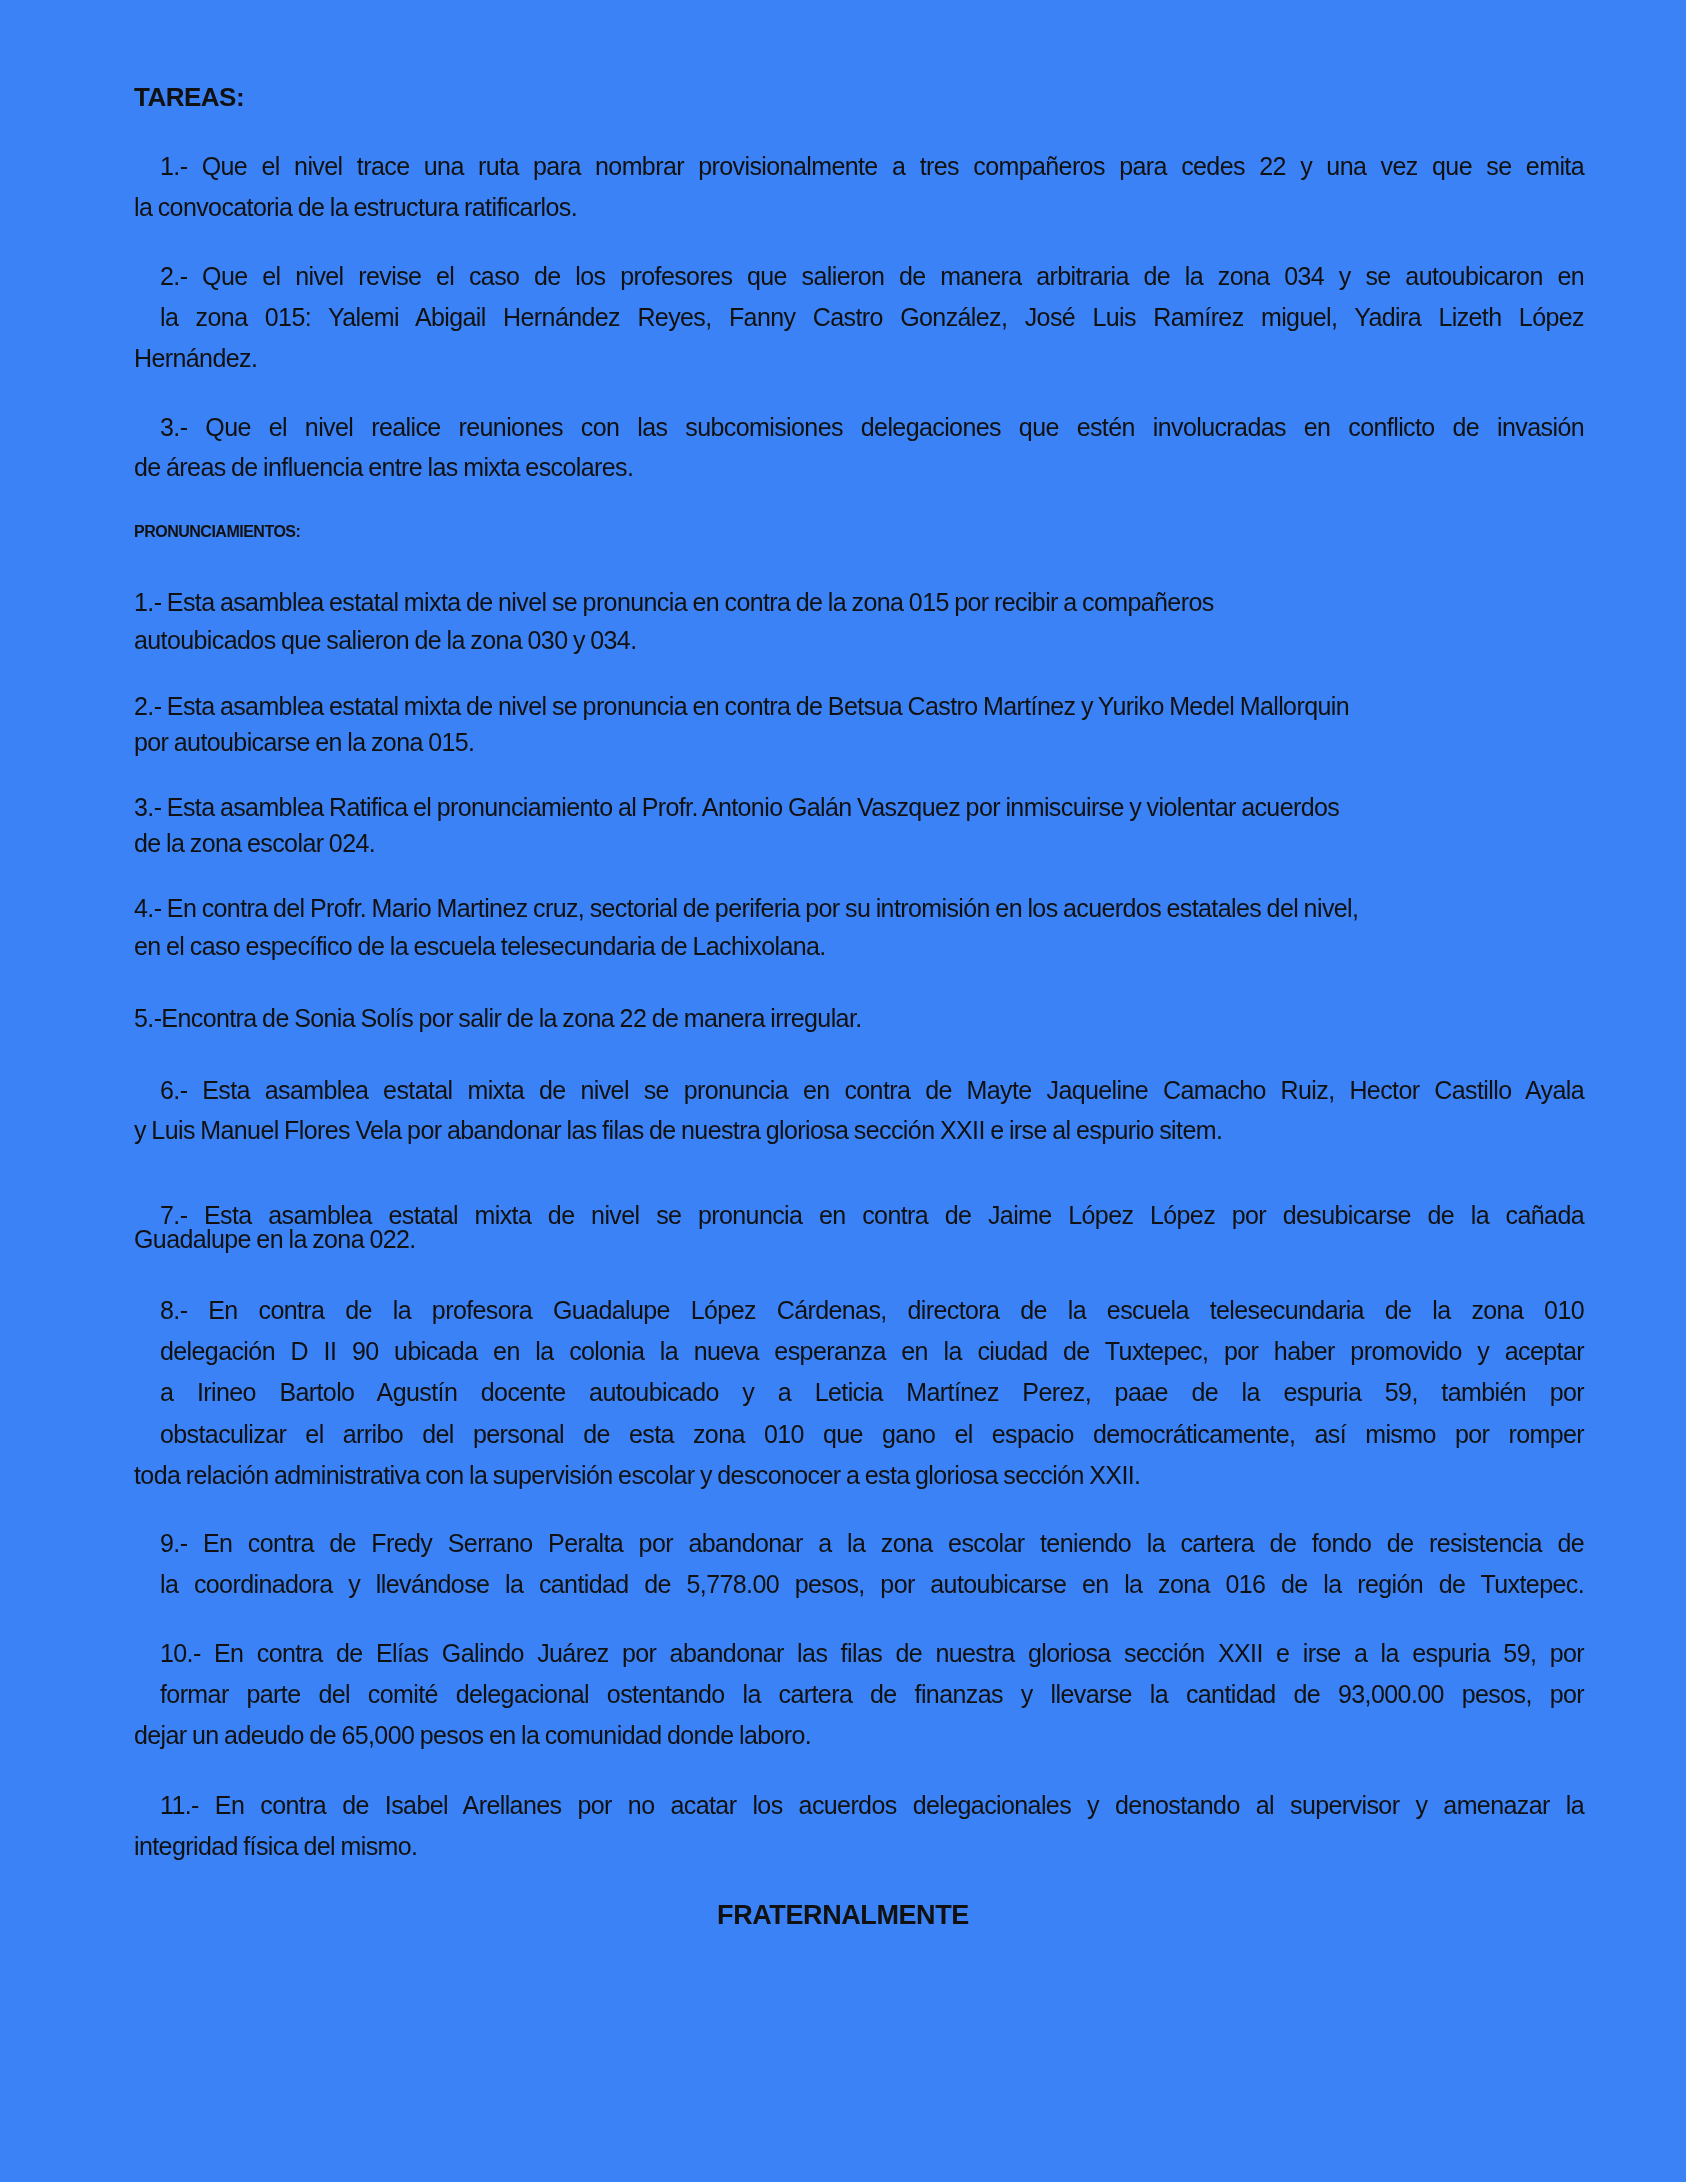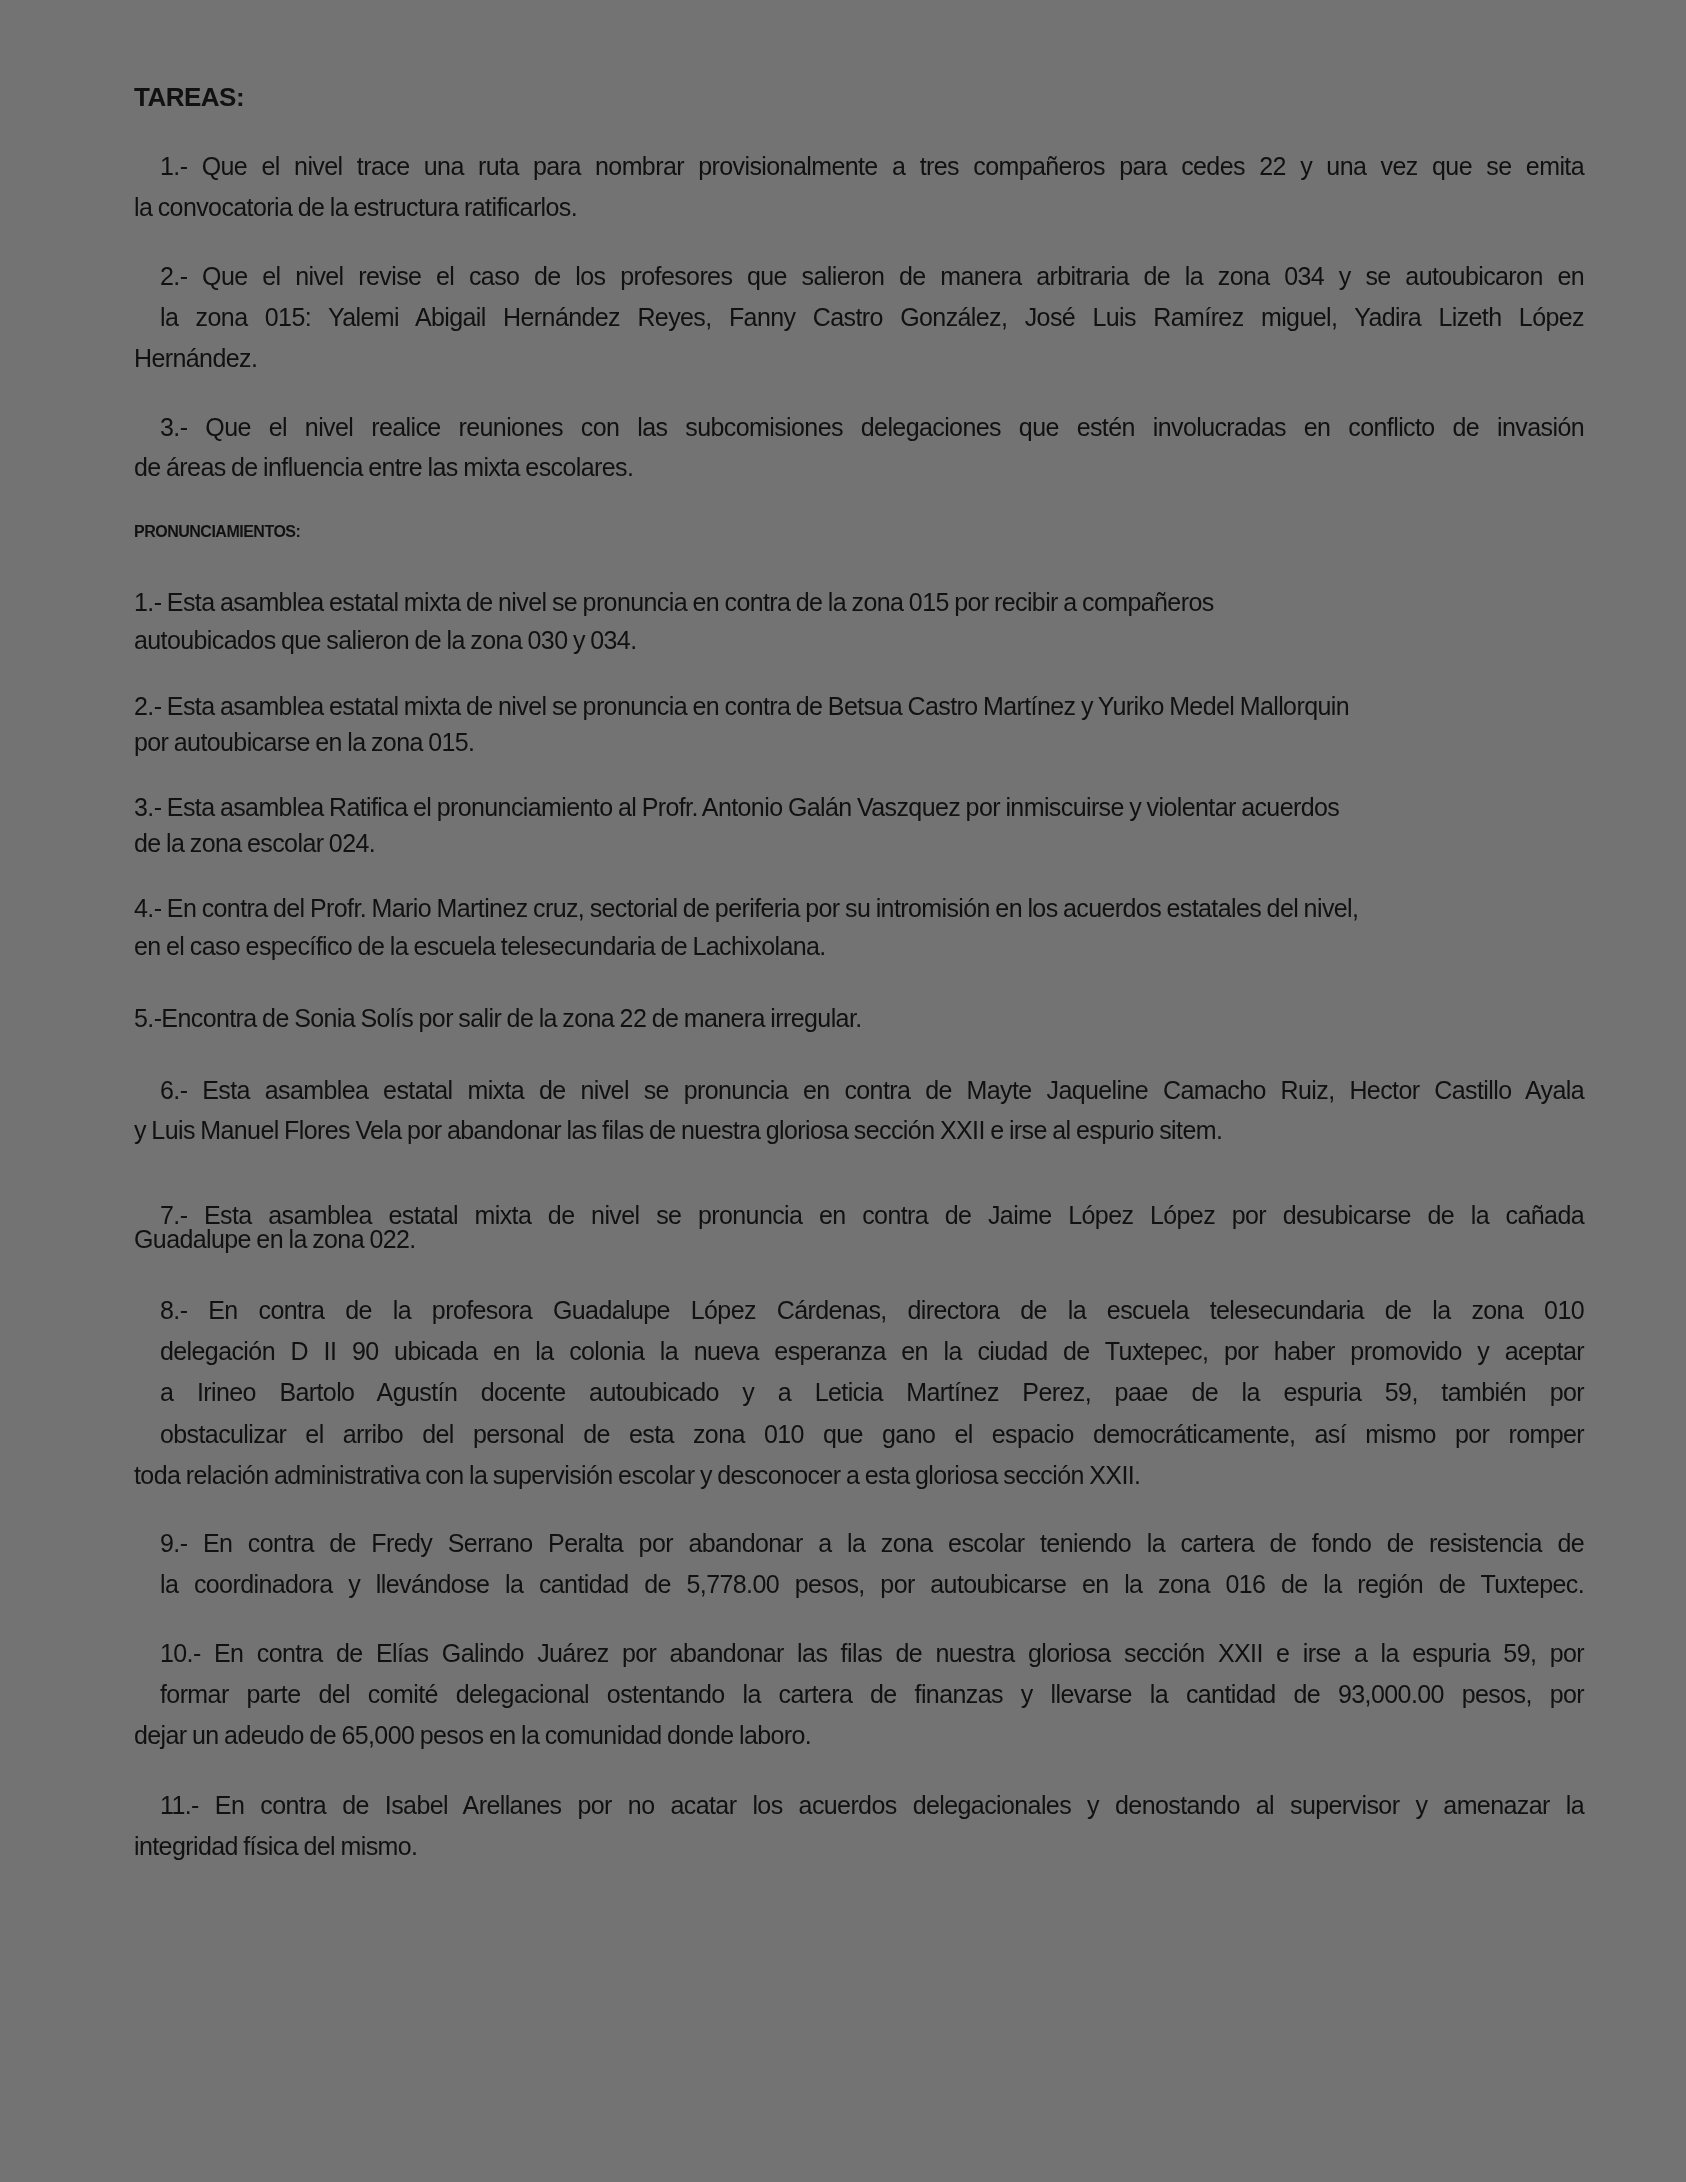--- a/index.html
+++ b/index.html
@@ -1,18 +1,18 @@
 <!DOCTYPE html>
 <html style="font-size:15px"><head>
 <meta charset="utf-8">
 <style>
   html, body { margin: 0; padding: 0; background: #ffffff; }
   body { width: 1686px; height: 2182px; position: relative; overflow: hidden;
          font-family: "Liberation Sans", "DejaVu Sans", sans-serif; color: #111111; }
-  .page { position: absolute; left: 0; top: 0; width: 1686px; height: 2182px; background: #737373; }
+  .page { position: absolute; left: 0; top: 0; width: 1686px; height: 2182px; background: #3b82f6; }
   .heading { position: absolute; left: 134px; font-weight: bold; font-size: 26px; letter-spacing: -0.5px; }
   .para { position: absolute; left: 134px; width: 1424px; font-size: 25px; letter-spacing: -0.6px;
           word-spacing: -0.9px; }
   .para .line { position: absolute; left: 0; white-space: nowrap; line-height: 32px; height: 32px; }
   .para .line.j { width: 1424px; text-align: justify; text-align-last: justify; white-space: normal; margin-left: 26px; }
   .closing { position: absolute; left: 0; width: 1686px; text-align: center; font-weight: bold;
              font-size: 27px; letter-spacing: -0.4px; }
 </style>
 </head>
 <body>
@@ -90,15 +90,16 @@
     <div class="line j" style="top:0px">10.- En contra de Elías Galindo Juárez por abandonar las filas de nuestra gloriosa sección XXII e irse a la espuria 59, por</div>
     <div class="line j" style="top:41px">formar parte del comité delegacional ostentando la cartera de finanzas y llevarse la cantidad de 93,000.00 pesos, por</div>
     <div class="line" style="top:82px">dejar un adeudo de 65,000 pesos en la comunidad donde laboro.</div>
   </div>
 
   <div class="para" style="top:1789px">
     <div class="line j" style="top:0px">11.- En contra de Isabel Arellanes por no acatar los acuerdos delegacionales y denostando al supervisor y amenazar la</div>
     <div class="line" style="top:41px">integridad física del mismo.</div>
   </div>
 
+  <div class="closing" style="top:1900px">FRATERNALMENTE</div>
 
 </div>
 
 
 </body></html>

